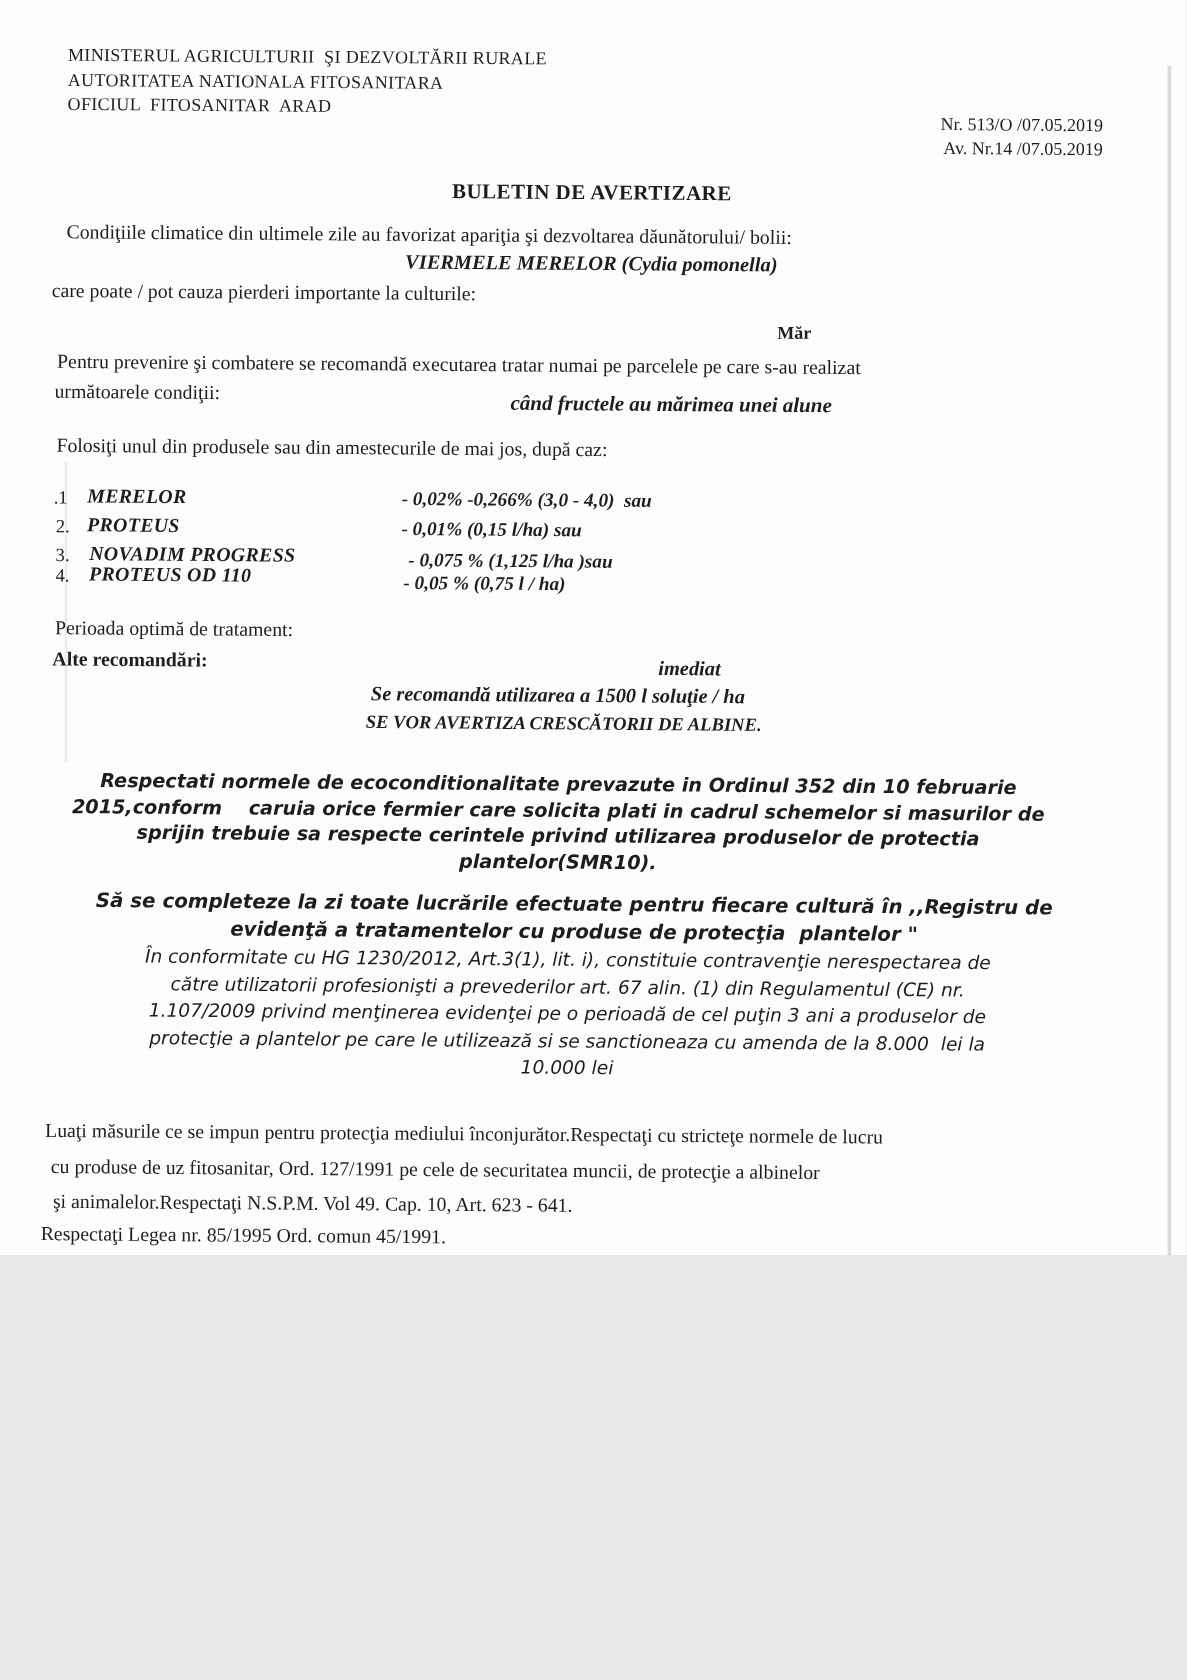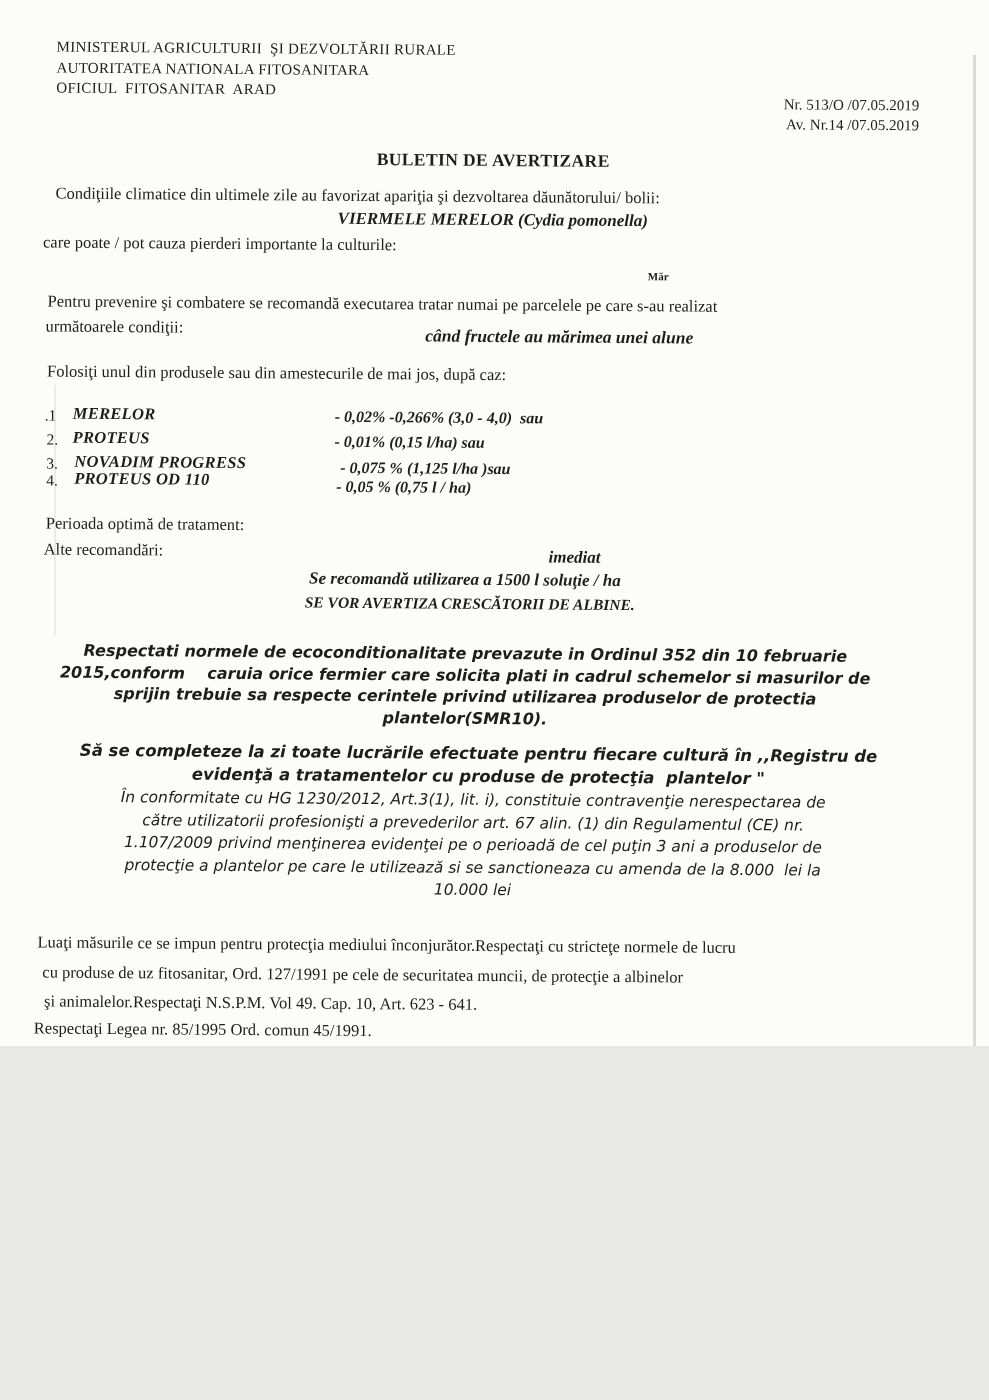--- a/index.html
+++ b/index.html
@@ -16,21 +16,21 @@
   .i{font-style:italic;}
   .san{font-family:"DejaVu Sans",sans-serif;}
   .center{width:989px;text-align:center;}
 
   .org{left:57px;top:40px;font-size:15px;line-height:20.5px;letter-spacing:.3px;}
   .refs{left:690px;top:92px;width:230px;text-align:right;font-size:15px;line-height:20px;}
   .title{top:150px;font-size:17.5px;letter-spacing:.4px;}
 
   .body-txt{font-size:16.5px;}
   .pest{top:210px;font-size:17px;}
-  .crop{left:650px;top:269px;font-size:11px;}
+  .crop{left:650px;top:269px;font-size:15px;}
   .cond{left:428px;top:326px;font-size:17.5px;}
 
   .prod-num{font-size:15.5px;}
   .prod-name{font-size:16.5px;font-weight:bold;font-style:italic;letter-spacing:.3px;}
   .prod-dose{font-size:16px;font-weight:bold;font-style:italic;}
 
   .imediat{left:553px;top:547px;font-size:17px;}
   .usage{left:-25px;top:570px;font-size:17px;}
   .bees{left:-20px;top:595px;font-size:15.5px;}
 
@@ -86,21 +86,21 @@
       <span class="abs prod-num" style="left:50px;top:458px;">3.</span>
       <span class="abs prod-name" style="left:78px;top:455px;">NOVADIM PROGRESS</span>
       <span class="abs prod-dose line" style="left:344px;top:460px;">- 0,075 % (1,125 l/ha )sau</span>
 
       <span class="abs prod-num" style="left:50px;top:475px;">4.</span>
       <span class="abs prod-name" style="left:78px;top:472px;">PROTEUS OD 110</span>
       <span class="abs prod-dose line" style="left:340px;top:479px;">- 0,05 % (0,75 l / ha)</span>
     </div>
 
     <div class="abs body-txt line" style="left:50px;top:517px;">Perioada optimă de tratament:</div>
-    <div class="abs body-txt line" style="left:48px;top:543px;">Alte recomandări:</div>
+    <div class="abs body-txt line" style="left:48px;top:543px;font-weight:bold;">Alte recomandări:</div>
     <div class="abs imediat b i">imediat</div>
     <div class="abs center usage b i">Se recomandă utilizarea a 1500 l soluţie / ha</div>
     <div class="abs center bees b i">SE VOR AVERTIZA CRESCĂTORII DE ALBINE.</div>
 
     <div class="abs eco san b i">
       <div class="center line">Respectati normele de ecoconditionalitate prevazute in Ordinul 352 din 10 februarie</div>
       <div class="center line">2015,conform    caruia orice fermier care solicita plati in cadrul schemelor si masurilor de</div>
       <div class="center line">sprijin trebuie sa respecte cerintele privind utilizarea produselor de protectia</div>
       <div class="center line">plantelor(SMR10).</div>
     </div>

